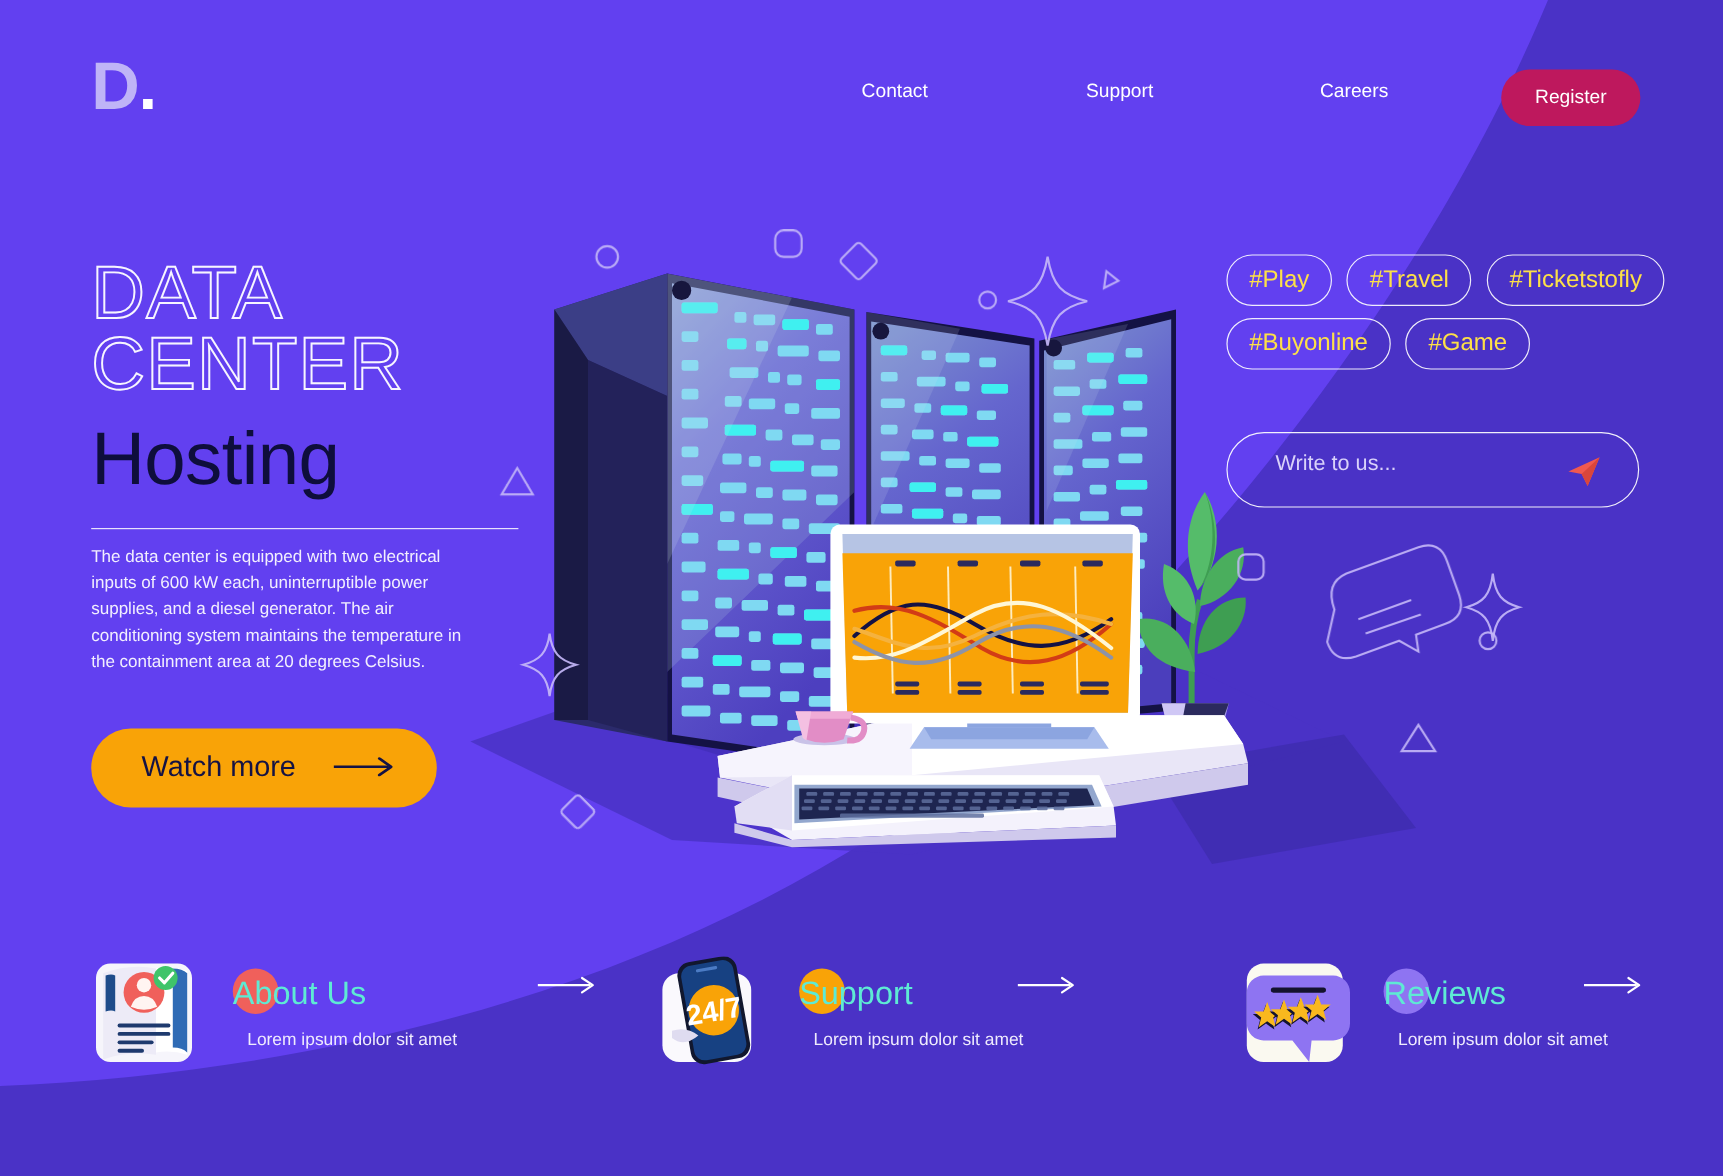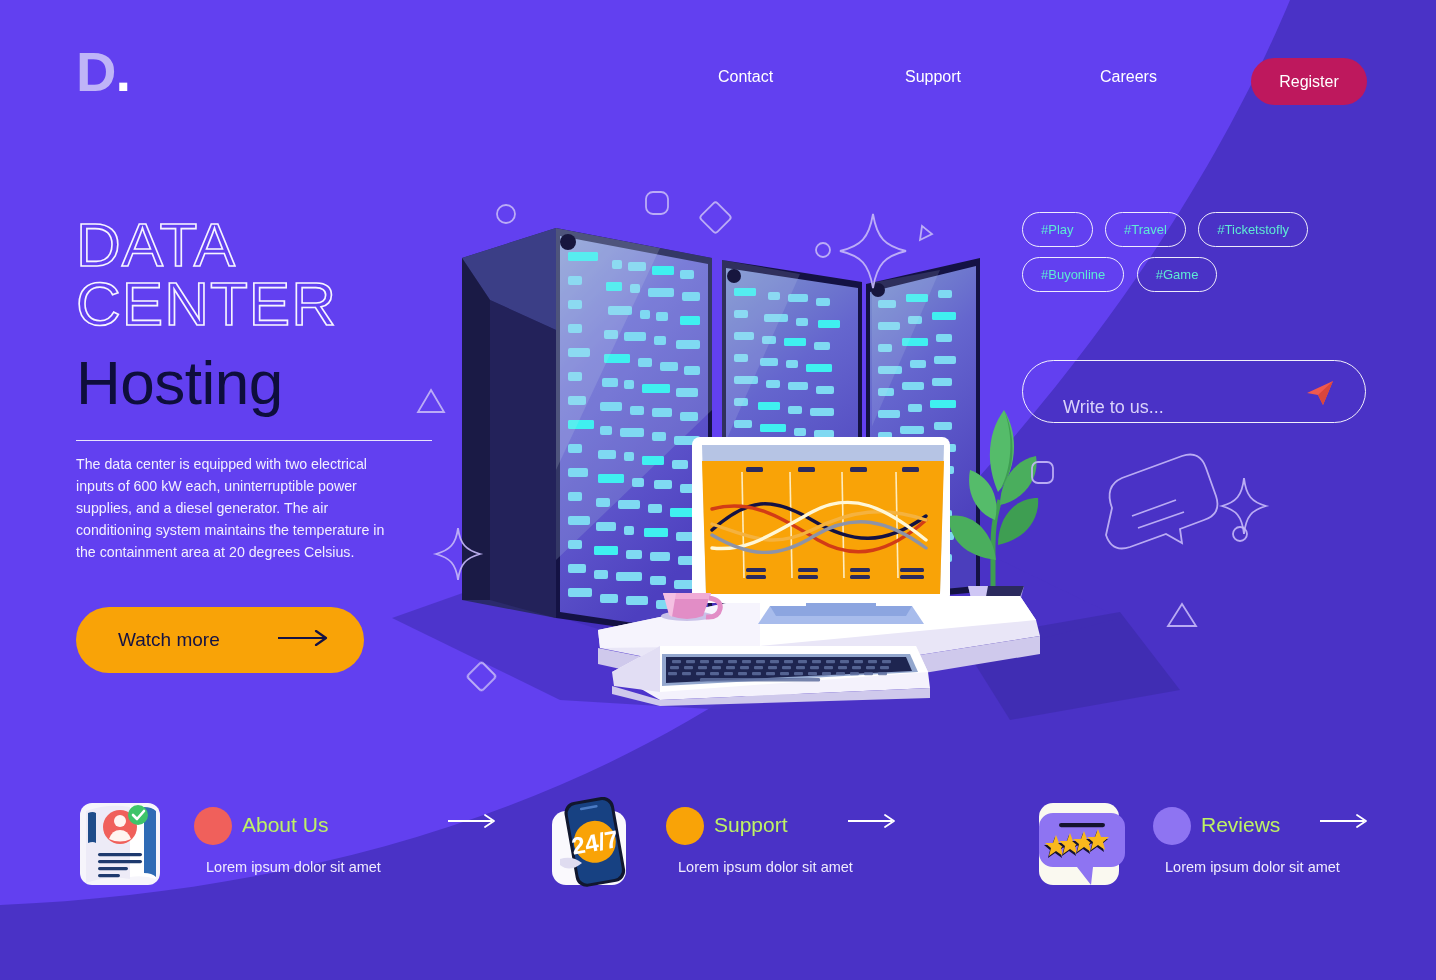--- a/index.html
+++ b/index.html
@@ -65,52 +65,52 @@
     margin-top:18px; letter-spacing:-0.5px;
   }
   .divider{
     width:356px; height:1.5px; background:rgba(255,255,255,.85); margin-top:26px;
   }
   .lead{
     margin-top:12px; width:310px; font-size:14.2px; line-height:1.55; color:#F2EFFE;
   }
   .watch-btn{
     margin-top:44px; width:288px; height:66px; background:#F9A307;
-    border:none; border-radius:33px; color:#141244; font-size:19px;
+    border:none; border-radius:33px; color:#141244; font-size:24px;
     font-family:inherit; cursor:pointer; position:relative; text-align:left;
     padding-left:42px;
   }
   .watch-btn .arrow{
     position:absolute; right:34px; top:50%; transform:translateY(-50%);
   }
 
   
   .tags{ position:absolute; left:1022px; top:212px; width:390px; z-index:15; }
   .tag{
     display:inline-block; border:1.5px solid rgba(255,255,255,.9);
-    border-radius:22px; padding:9px 18px; font-size:13px; color:#5eead4;
+    border-radius:22px; padding:9px 18px; font-size:20px; color:#fde047;
     margin:0 8px 10px 0; white-space:nowrap;
   }
   .write-box{
     position:absolute; left:1022px; top:360px; width:344px; height:63px;
     border:1.6px solid rgba(255,255,255,.92); border-radius:32px; z-index:15;
   }
-  .write-text{ position:absolute; left:40px; top:36px; font-size:18px; color:#D9D2FA; }
+  .write-text{ position:absolute; left:40px; top:15px; font-size:18px; color:#D9D2FA; }
   .write-send{ position:absolute; right:30px; top:18px; }
 
   
   .features{ position:absolute; left:0; top:795px; width:1436px; height:120px; z-index:15; }
   .feature{ position:absolute; top:0; height:116px; }
   .f1{ left:76px; width:400px; }
   .f2{ left:548px; width:400px; }
   .f3{ left:1035px; width:380px; }
   .f-icon{ position:absolute; left:0; top:2px; width:92px; height:92px; }
   .f-title{
-    position:absolute; left:118px; top:18px; font-size:21px; color:#bef264;
-    white-space:nowrap; z-index:3;margin-left:48px;
+    position:absolute; left:118px; top:18px; font-size:27px; color:#5eead4;
+    white-space:nowrap; z-index:3;
   }
   .f-circle{
     position:absolute; left:118px; top:12px; width:38px; height:38px;
     border-radius:50%; z-index:1;
   }
   .f-title .first{ position:relative; z-index:4; }
   .f-sub{
     position:absolute; left:130px; top:64px; font-size:14.5px; color:#EFEBFD;
     white-space:nowrap;
   }

